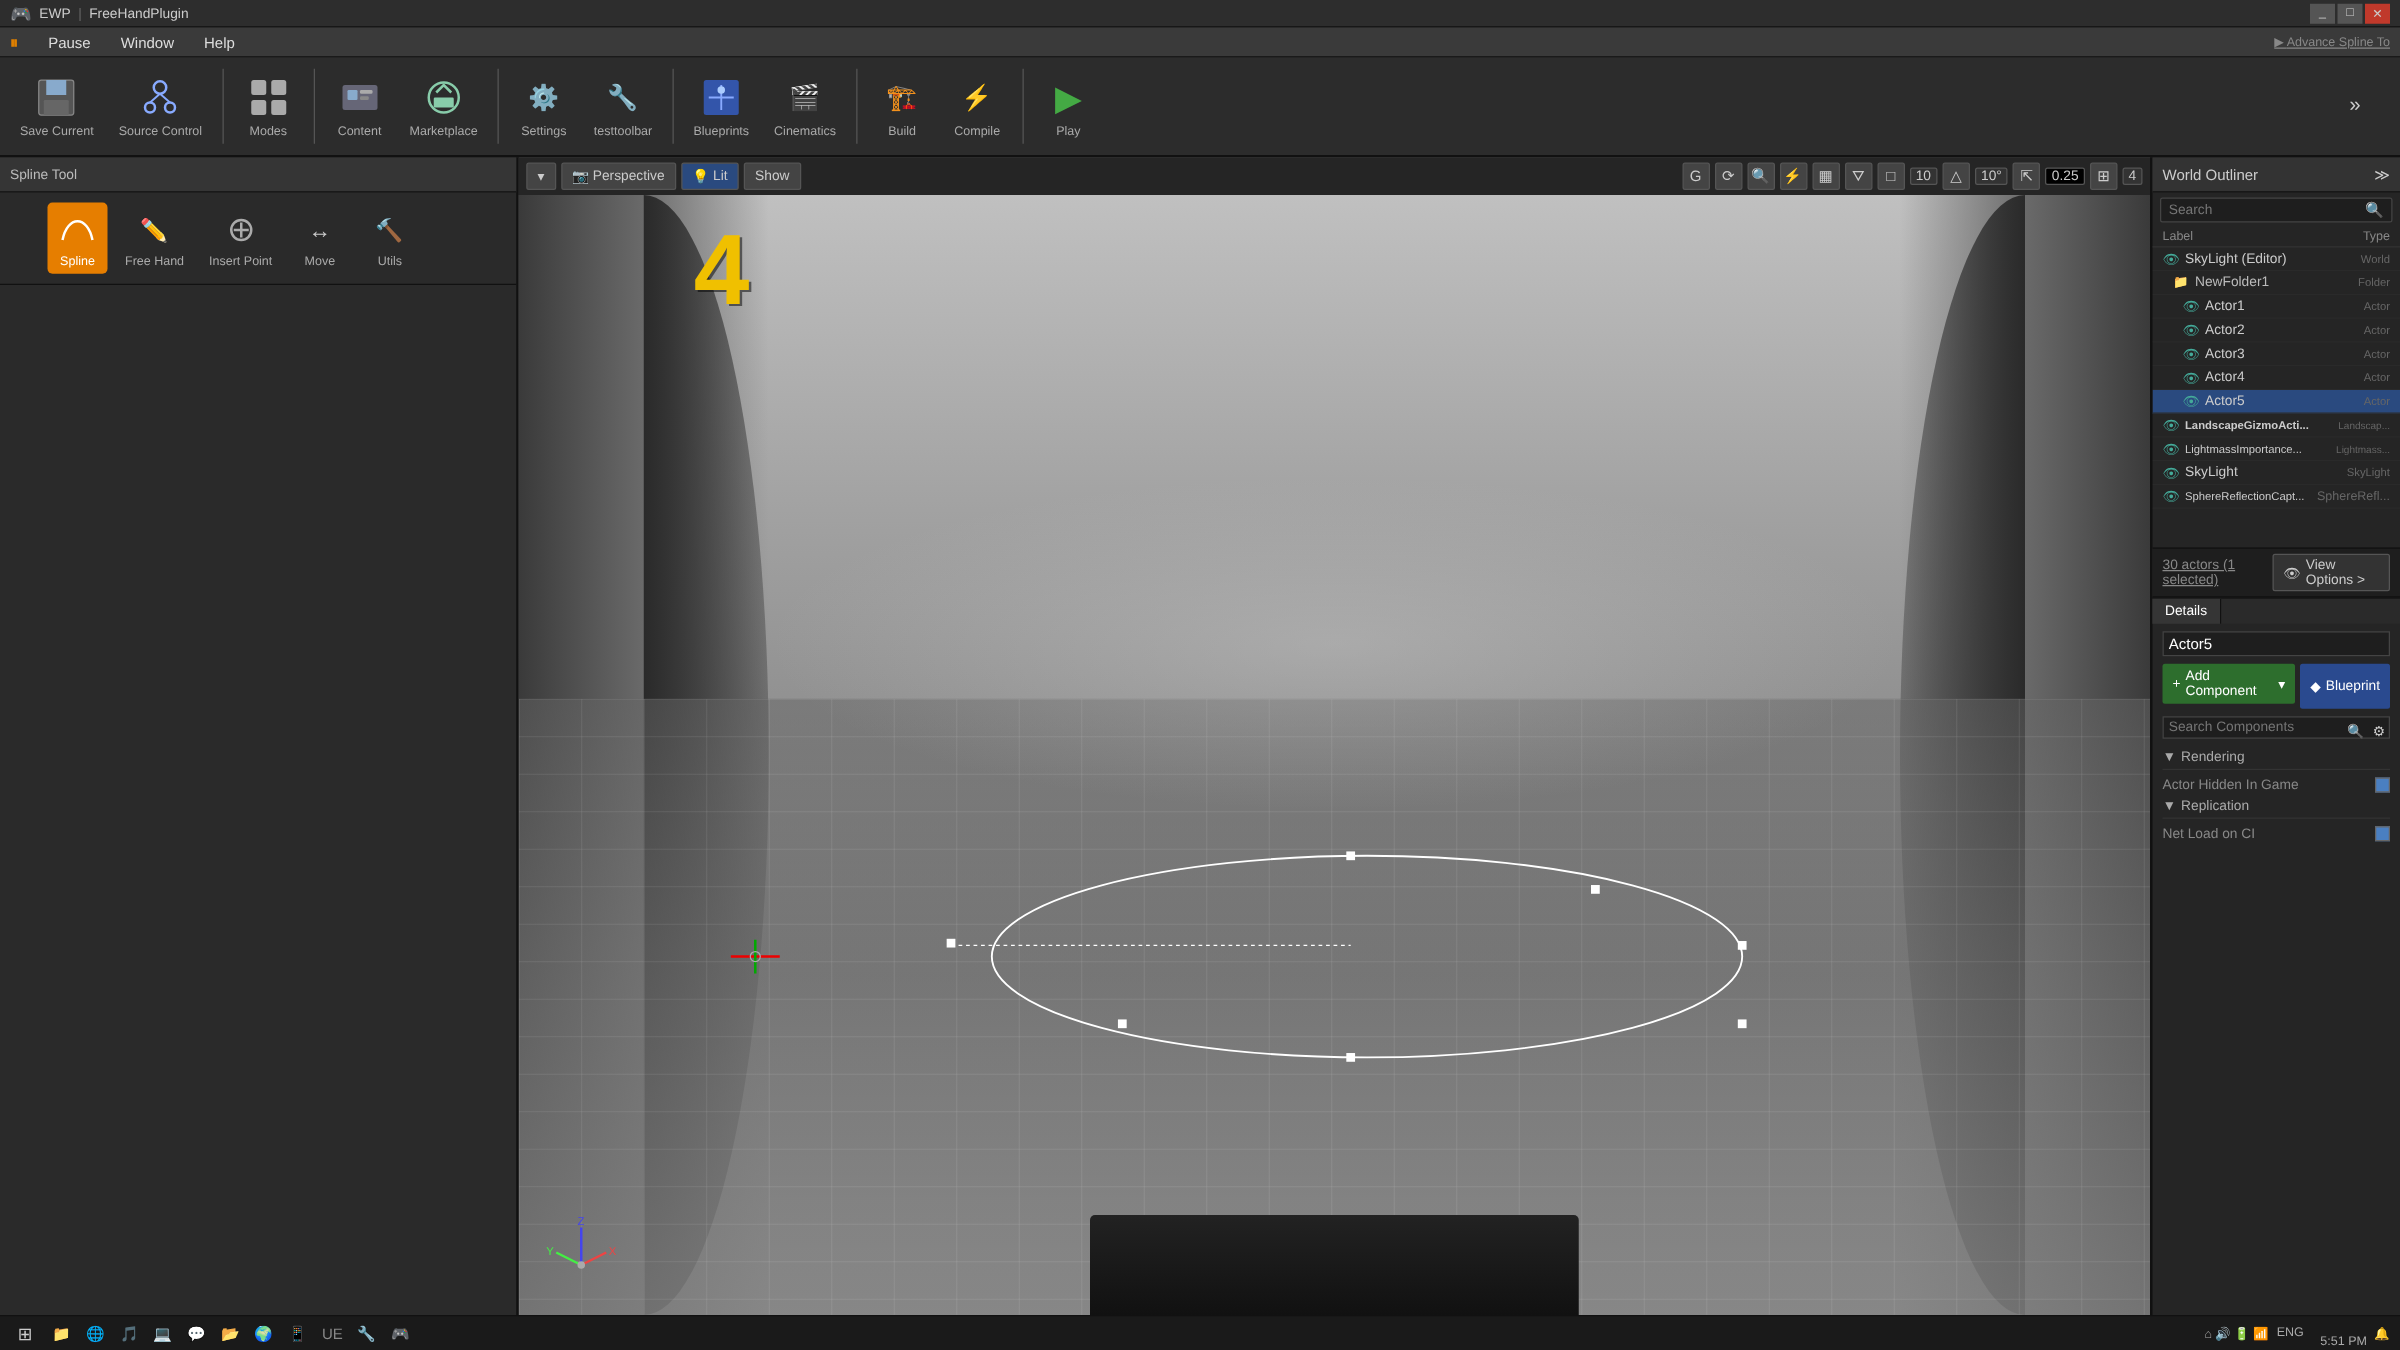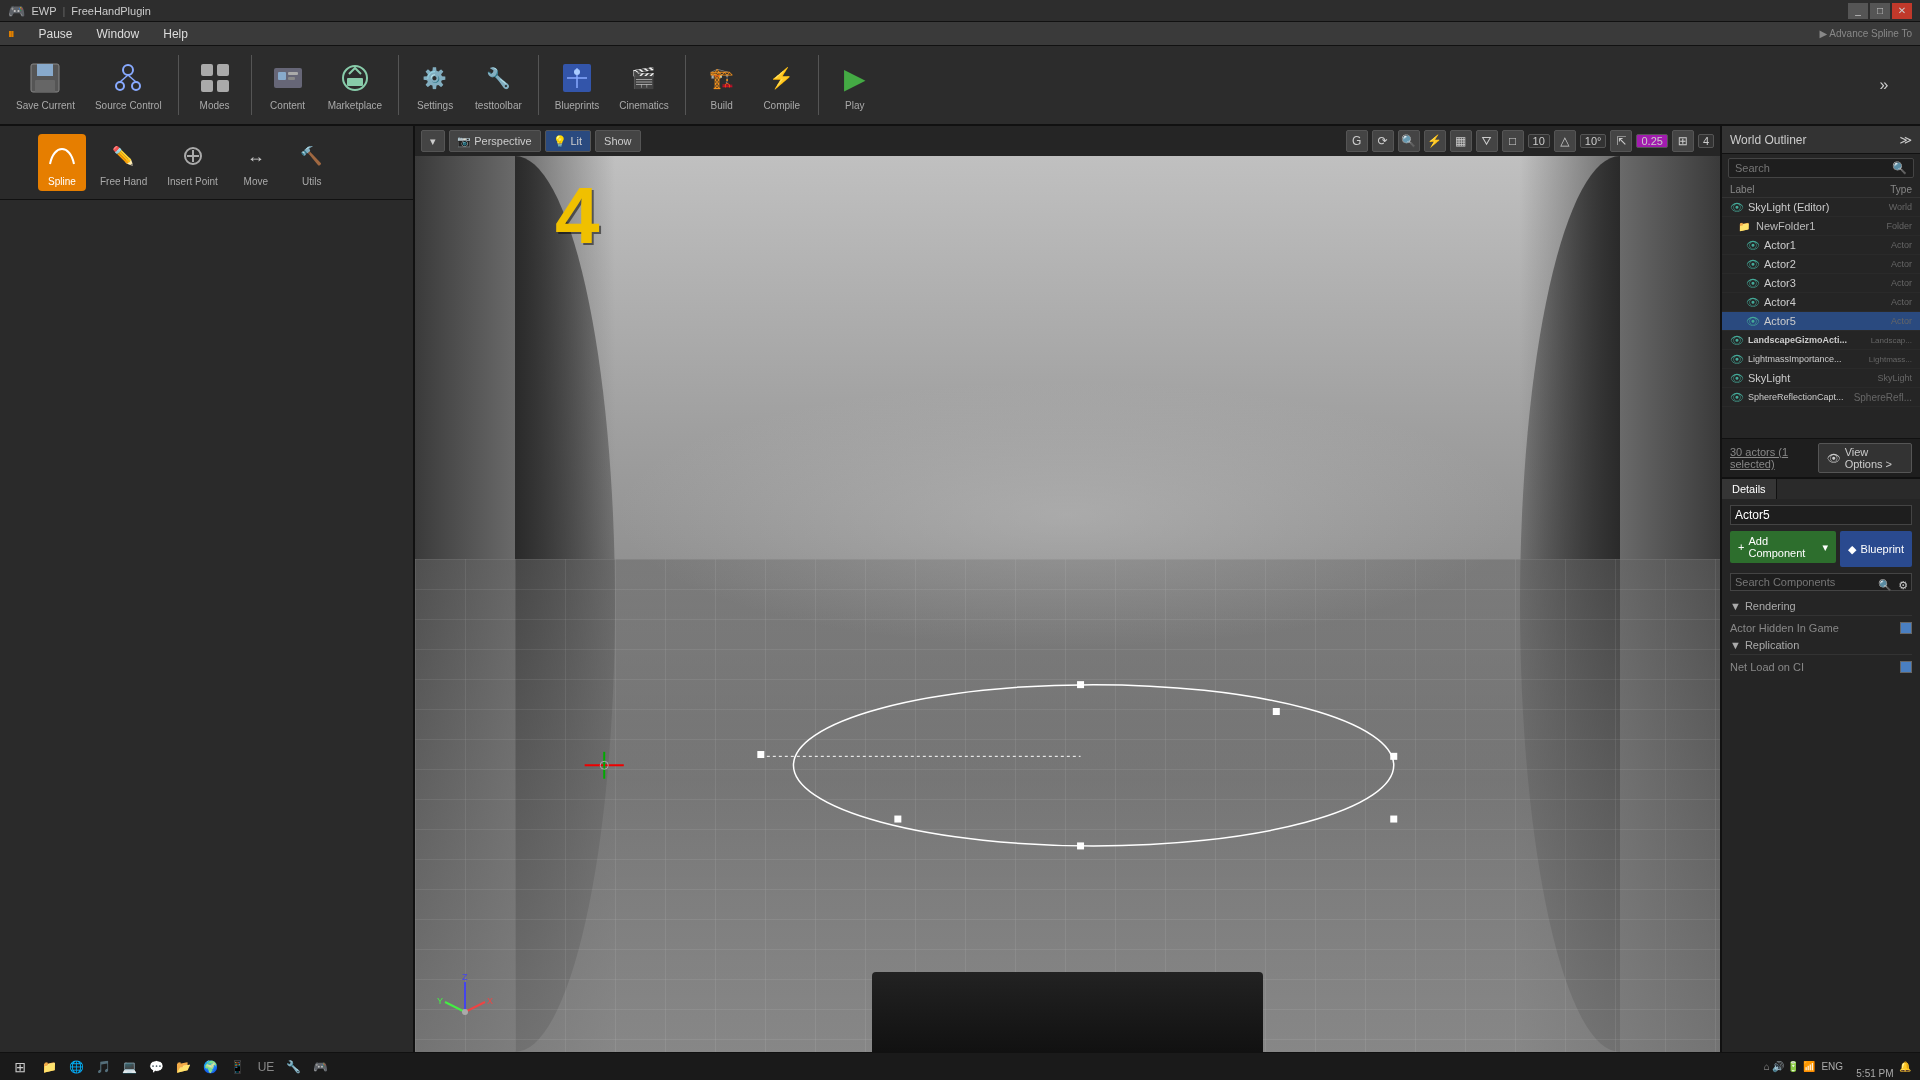--- a/index.html
+++ b/index.html
@@ -360,21 +360,21 @@
     <button class="title-btn close">✕</button>
   </div>
 </div>
 
 <div id="menu-bar">
   <span style="font-size:13px; color:#e08000; font-weight:bold; margin-right:4px;">⏸</span>
   <span class="menu-item">Pause</span>
   <span class="menu-item">Window</span>
   <span class="menu-item">Help</span>
   <span style="flex:1"></span>
-  <span style="font-size:10px; color:#888;">▶ <span>Advance Spline To</span></span>
+  <span style="font-size:10px; color:#888;text-decoration:underline;">▶ <span>Advance Spline To</span></span>
 </div>
 
 <div id="main-toolbar">
 
   <div class="toolbar-group">
     <div class="toolbar-icon">
       <svg width="36" height="36" viewBox="0 0 36 36">
           <rect x="4" y="4" width="28" height="28" rx="2" fill="#555" stroke="#888"></rect>
           <rect x="10" y="4" width="16" height="12" fill="#88aacc"></rect>
           <rect x="8" y="20" width="20" height="12" rx="1" fill="#666"></rect>
@@ -480,20 +480,23 @@
   </div>
   <div style="flex:1;"></div>
   <div class="toolbar-group">
     <div class="toolbar-icon" style="font-size:16px;">»</div>
   </div>
 </div>
 
 <div id="content">
 
   <div id="left-panel">
+    <div id="left-panel-header">
+      <span>Spline Tool</span>
+    </div>
 
     <div class="left-toolbar">
       <div class="tool-btn active">
         <div class="tool-icon">
           <svg width="32" height="32" viewBox="0 0 32 32">
               <path d="M4 24 C8 4, 24 4, 28 24" fill="none" stroke="#fff" stroke-width="2"></path>
             </svg>
         </div>
         <span class="tool-label">Spline</span>
       </div>
@@ -548,21 +551,21 @@
       <div class="vp-icon-btn">⛛</div>
       <div class="vp-icon-btn">□</div>
       <div style="display:flex;align-items:center;gap:2px;background:#333;border:1px solid #555;padding:0 4px;border-radius:2px;font-size:11px;">
         <span>10</span>
       </div>
       <div class="vp-icon-btn">△</div>
       <div style="display:flex;align-items:center;gap:2px;background:#333;border:1px solid #555;padding:0 4px;border-radius:2px;font-size:11px;">
         <span>10°</span>
       </div>
       <div class="vp-icon-btn">⇱</div>
-      <div style="display:flex;align-items:center;gap:2px;background:#a21caf;border:1px solid #555;padding:0 4px;border-radius:2px;font-size:11px;">
+      <div style="display:flex;align-items:center;gap:2px;background:#000000;border:1px solid #555;padding:0 4px;border-radius:2px;font-size:11px;">
         <span>0.25</span>
       </div>
       <div class="vp-icon-btn">⊞</div>
       <div style="display:flex;align-items:center;gap:2px;background:#333;border:1px solid #555;padding:0 4px;border-radius:2px;font-size:11px;">4</div>
     </div>
 
     <div id="viewport-scene">
 
       <div style="position:absolute;inset:0;background:linear-gradient(180deg, #c0c0c0 0%, #a0a0a0 30%, #888 55%, #777 70%, #888 85%, #999 100%);"></div>
 

